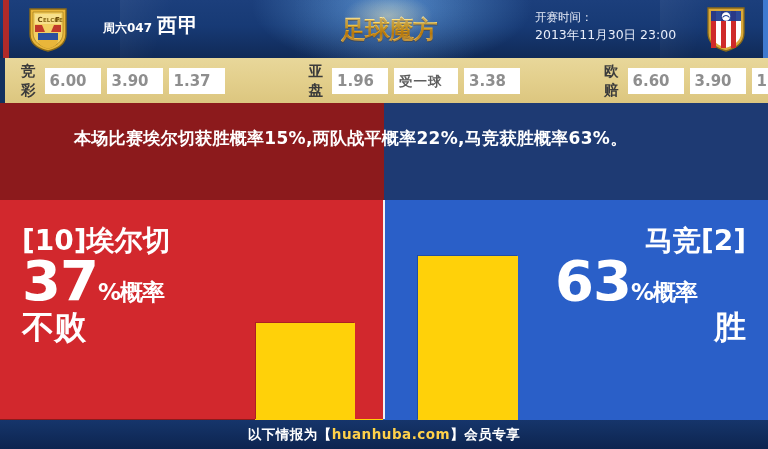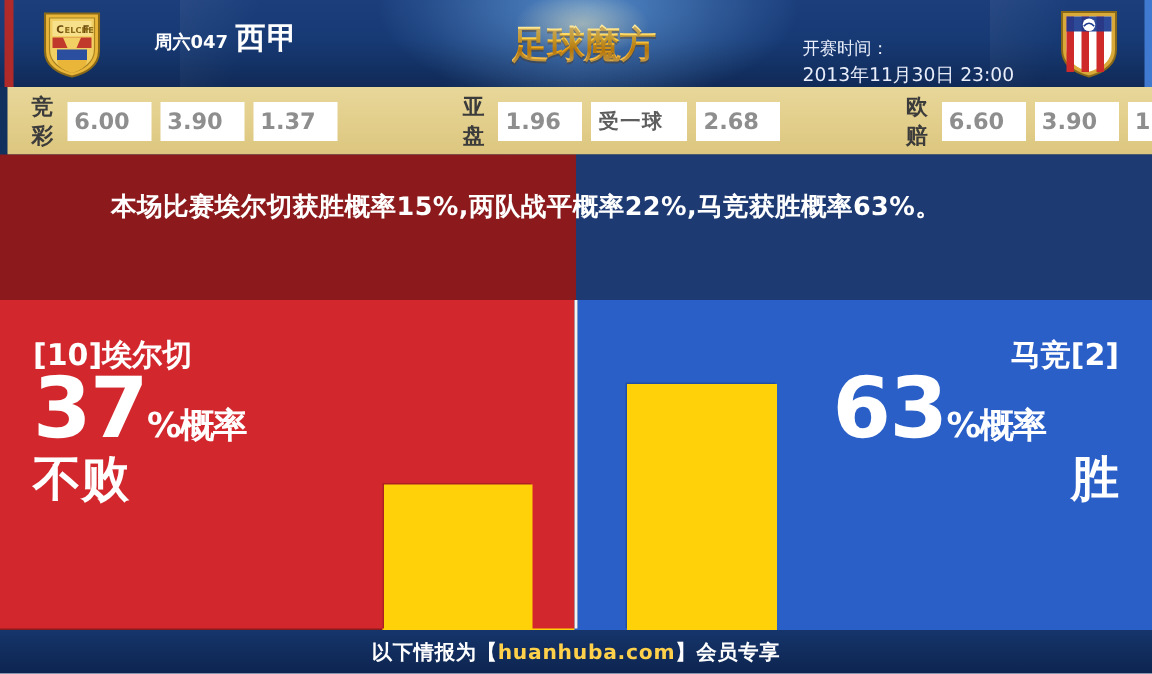--- a/index.html
+++ b/index.html
@@ -42,21 +42,21 @@
     display:flex;align-items:center;justify-content:center;}
   .logo-text{
     font-size:25px;font-weight:bold;letter-spacing:-1px;
     background:linear-gradient(180deg,#fff6c6 0%,#ffd24a 38%,#e89c10 62%,#ffe89a 100%);
     -webkit-background-clip:text;background-clip:text;color:transparent;
     text-shadow:0 1px 0 rgba(90,50,0,.35);
   }
   .logo-glow{position:absolute;left:330px;top:0px;width:118px;height:52px;
     background:radial-gradient(ellipse 62px 30px at 58px 16px, rgba(255,240,180,.45) 0%, rgba(255,220,120,0) 72%);}
 
-  .kick-wrap{position:absolute;left:535px;top:24px;color:#e9eefa;line-height:1.45;}
+  .kick-wrap{position:absolute;left:535px;top:9px;color:#e9eefa;line-height:1.45;}
   .kick-label{font-size:11.5px;}
   .kick-time{font-size:12.5px;}
 
   
   .odds{
     position:absolute;left:5px;top:58px;width:768px;height:45px;
     background:linear-gradient(180deg,#e8d79a 0%,#e3cf8c 50%,#dcc67f 100%);
     display:flex;align-items:center;
   }
   .odds-group{display:flex;align-items:center;gap:6px;}
@@ -88,21 +88,21 @@
   .divider{position:absolute;left:383px;top:0;width:2px;height:220px;background:#f2f2f2;}
 
   
   .bar{position:absolute;background:#ffd109;box-shadow:-1px -1px 0 rgba(0,0,0,.18);}
   .bar.left{left:256px;top:123px;width:99px;height:97px;}
   .bar.right{left:418px;top:56px;width:100px;height:164px;}
 
   
   .team-l{position:absolute;left:22px;top:26px;width:225px;color:#ffffff;text-align:left;}
   .team-r{position:absolute;right:22px;top:26px;width:240px;color:#ffffff;text-align:right;}
-  .team-name{font-size:20px;font-weight:bold;line-height:1.05;letter-spacing:0px;}
+  .team-name{font-size:28px;font-weight:bold;line-height:1.05;letter-spacing:0px;}
   .prob-row{display:flex;align-items:flex-end;margin-top:-2px;}
   .team-r .prob-row{justify-content:center;}
   .prob-num{font-size:56px;font-weight:bold;line-height:1;letter-spacing:-1px;}
   .prob-unit{font-size:23px;font-weight:bold;line-height:1;padding-bottom:5px;letter-spacing:-1px;}
   .team-verdict{font-size:32px;font-weight:bold;line-height:1.05;margin-top:2px;}
 
   
   .footer{
     position:absolute;left:0;top:420px;width:768px;height:29px;
     background:linear-gradient(180deg,#16356b 0%,#112c5c 55%,#0d2450 100%);
@@ -173,21 +173,21 @@
     <div class="odds-group g1">
       <span class="odds-label">竞彩</span>
       <span class="odds-cell">6.00</span>
       <span class="odds-cell">3.90</span>
       <span class="odds-cell">1.37</span>
     </div>
     <div class="odds-group g2">
       <span class="odds-label">亚盘</span>
       <span class="odds-cell">1.96</span>
       <span class="odds-cell txt">受一球</span>
-      <span class="odds-cell">2.68</span>
+      <span class="odds-cell">3.38</span>
     </div>
     <div class="odds-group g3">
       <span class="odds-label">欧赔</span>
       <span class="odds-cell">6.60</span>
       <span class="odds-cell">3.90</span>
       <span class="odds-cell">1.51</span>
     </div>
   </div>
 
   <div class="banner">

